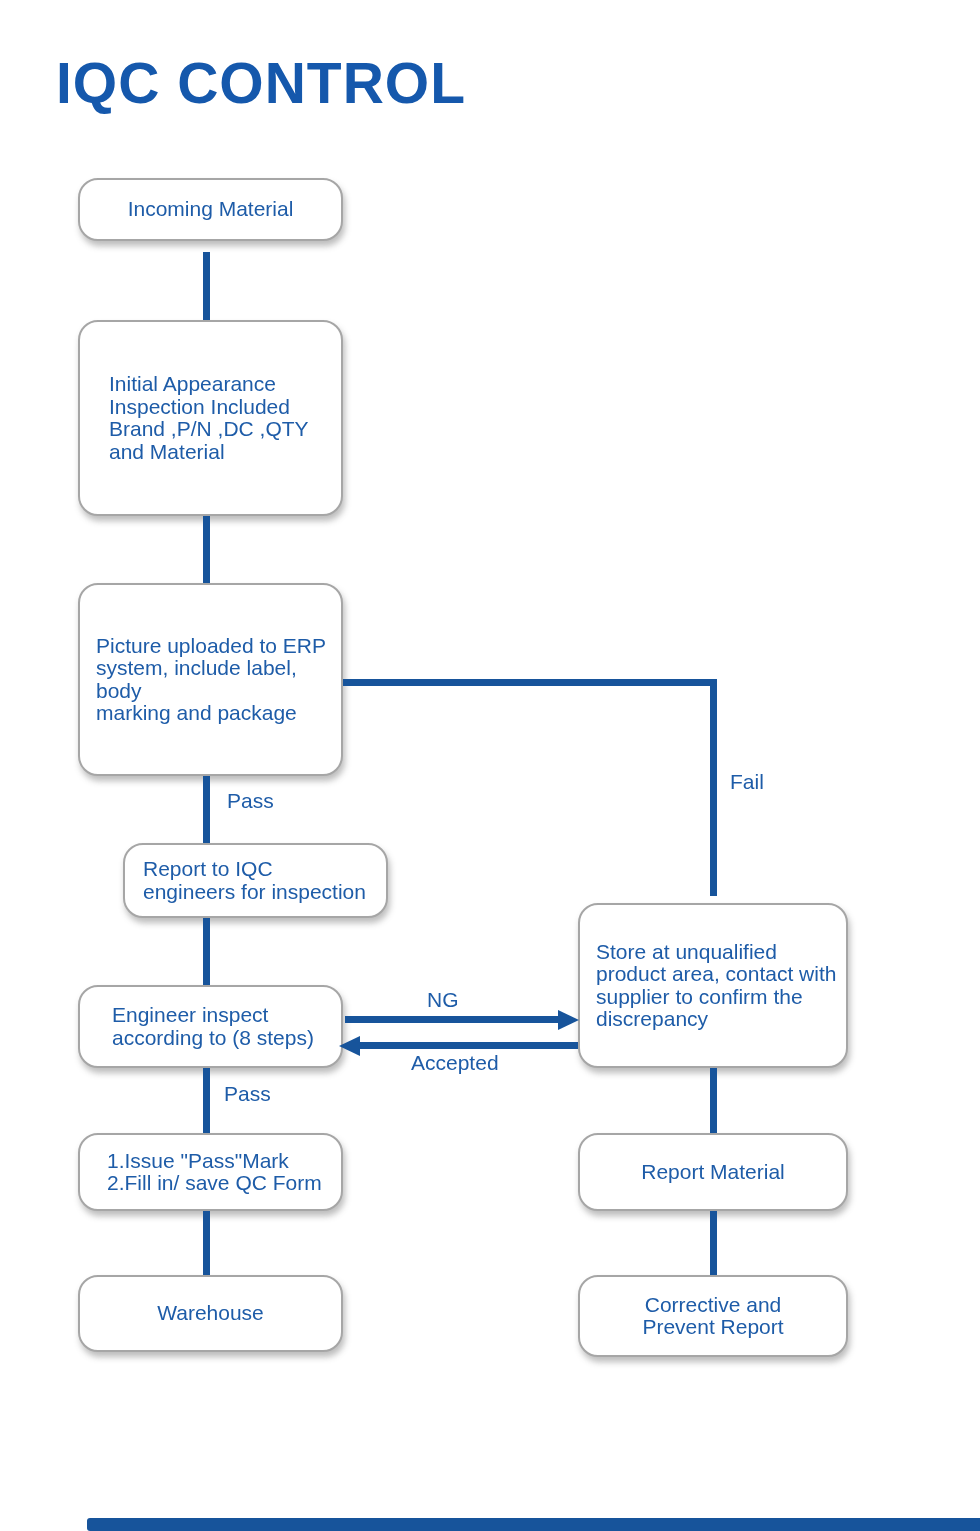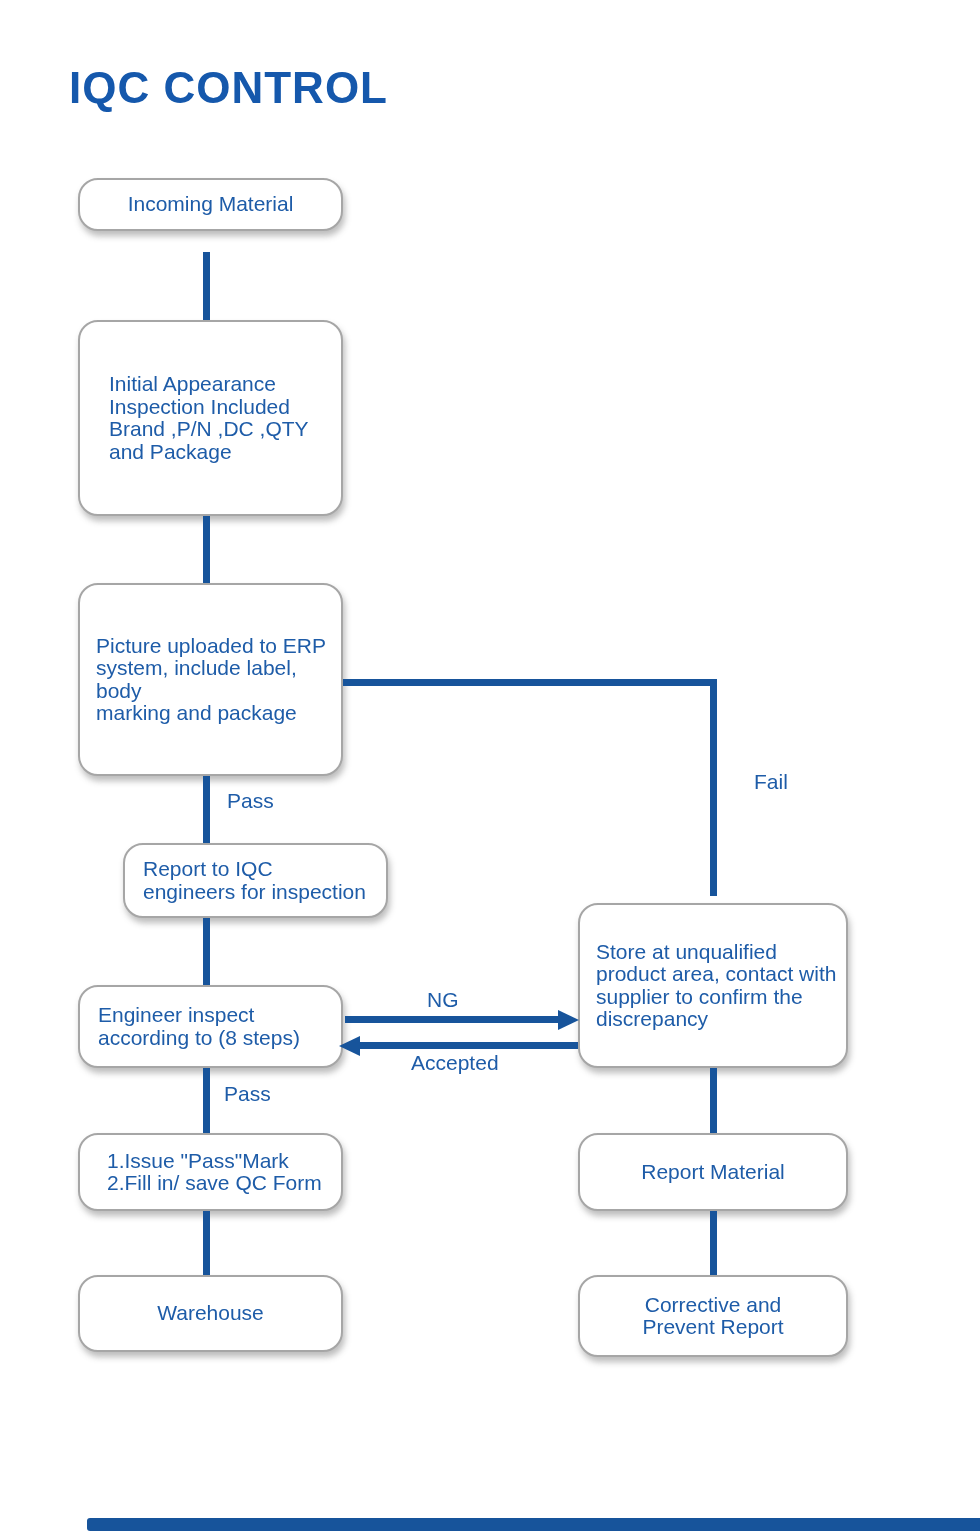--- a/index.html
+++ b/index.html
@@ -7,43 +7,43 @@
     --text-blue:#1E5CA8;
     --line-blue:#17549B;
     --box-border:#A6A6A6;
     --box-fill:#FFFFFF;
   }
   html,body{margin:0;padding:0;background:#fff;}
   body{font-family:"Liberation Sans","DejaVu Sans",sans-serif;}
   .canvas{position:relative;width:980px;height:1531px;background:#fff;overflow:hidden;}
 
   .page-title{
-    position:absolute;left:56px;top:50px;margin:13px;
-    font-size:44px;font-weight:700;letter-spacing:1px;
+    position:absolute;left:56px;top:50px;margin:0;
+    font-size:57px;font-weight:700;letter-spacing:1px;
     color:var(--title-blue);
   }
 
   .node{
     position:absolute;box-sizing:border-box;
     background:var(--box-fill);
     border:2px solid var(--box-border);
     border-radius:20px;
     box-shadow:2px 5px 6px rgba(90,90,90,0.40);
     color:var(--text-blue);
     font-size:21px;line-height:22.5px;
     display:flex;flex-direction:column;justify-content:center;
   }
   .node.center{align-items:center;text-align:center;}
   .node.left{align-items:flex-start;text-align:left;}
 
-  #n-incoming {left:78px; top:178px; width:265px;height:53px;}
+  #n-incoming {left:78px; top:178px; width:265px;height:63px;}
   #n-initial  {left:78px; top:320px; width:265px;height:196px;padding-left:29px;}
   #n-picture  {left:78px; top:583px; width:265px;height:193px;padding-left:16px;}
   #n-report   {left:78px; top:843px; width:265px;height:75px; padding-left:18px;margin-left:45px;}
-  #n-engineer {left:78px; top:985px; width:265px;height:83px; padding-left:18px;}
+  #n-engineer {left:78px; top:985px; width:265px;height:83px; padding-left:32px;}
   #n-issue    {left:78px; top:1133px;width:265px;height:78px; padding-left:27px;}
   #n-warehouse{left:78px; top:1275px;width:265px;height:77px;}
   #n-store    {left:578px;top:903px; width:270px;height:165px;padding-left:16px;}
   #n-return   {left:578px;top:1133px;width:270px;height:78px;}
   #n-corrective{left:578px;top:1275px;width:270px;height:82px;align-items:center;}
 
   .conn{position:absolute;background:var(--line-blue);}
   .v{width:7px;}
   .h{height:7px;}
 
@@ -71,21 +71,21 @@
     border-top:10px solid transparent;border-bottom:10px solid transparent;
     border-right:21px solid var(--line-blue);
   }
 
   .edge-label{
     position:absolute;color:var(--text-blue);
     font-size:21px;line-height:23px;white-space:nowrap;
   }
   #l-pass-upper{left:227px;top:789px;}
   #l-pass-lower{left:224px;top:1082px;}
-  #l-fail{left:730px;top:770px;margin-left:24px;}
+  #l-fail{left:730px;top:770px;}
   #l-ng{left:427px;top:988px;}
   #l-accepted{left:411px;top:1051px;}
 
   .bottom-bar{
     position:absolute;left:87px;top:1518px;width:893px;height:13px;
     background:var(--line-blue);border-radius:3px 0 0 3px;
   }
 </style>
 </head>
 <body>
@@ -95,21 +95,21 @@
   <h1 class="page-title">IQC CONTROL</h1>
 
   <div class="node center" id="n-incoming">
     <span>Incoming Material</span>
   </div>
 
   <div class="node left" id="n-initial">
     <div class="ln">Initial Appearance</div>
     <div class="ln">Inspection Included</div>
     <div class="ln">Brand ,P/N ,DC ,QTY</div>
-    <div class="ln">and Package</div>
+    <div class="ln">and Material</div>
   </div>
 
   <div class="node left" id="n-picture">
     <div class="ln">Picture uploaded to ERP</div>
     <div class="ln">system, include label, body</div>
     <div class="ln">marking and package</div>
   </div>
 
   <div class="node left" id="n-report">
     <div class="ln">Report to IQC</div>

